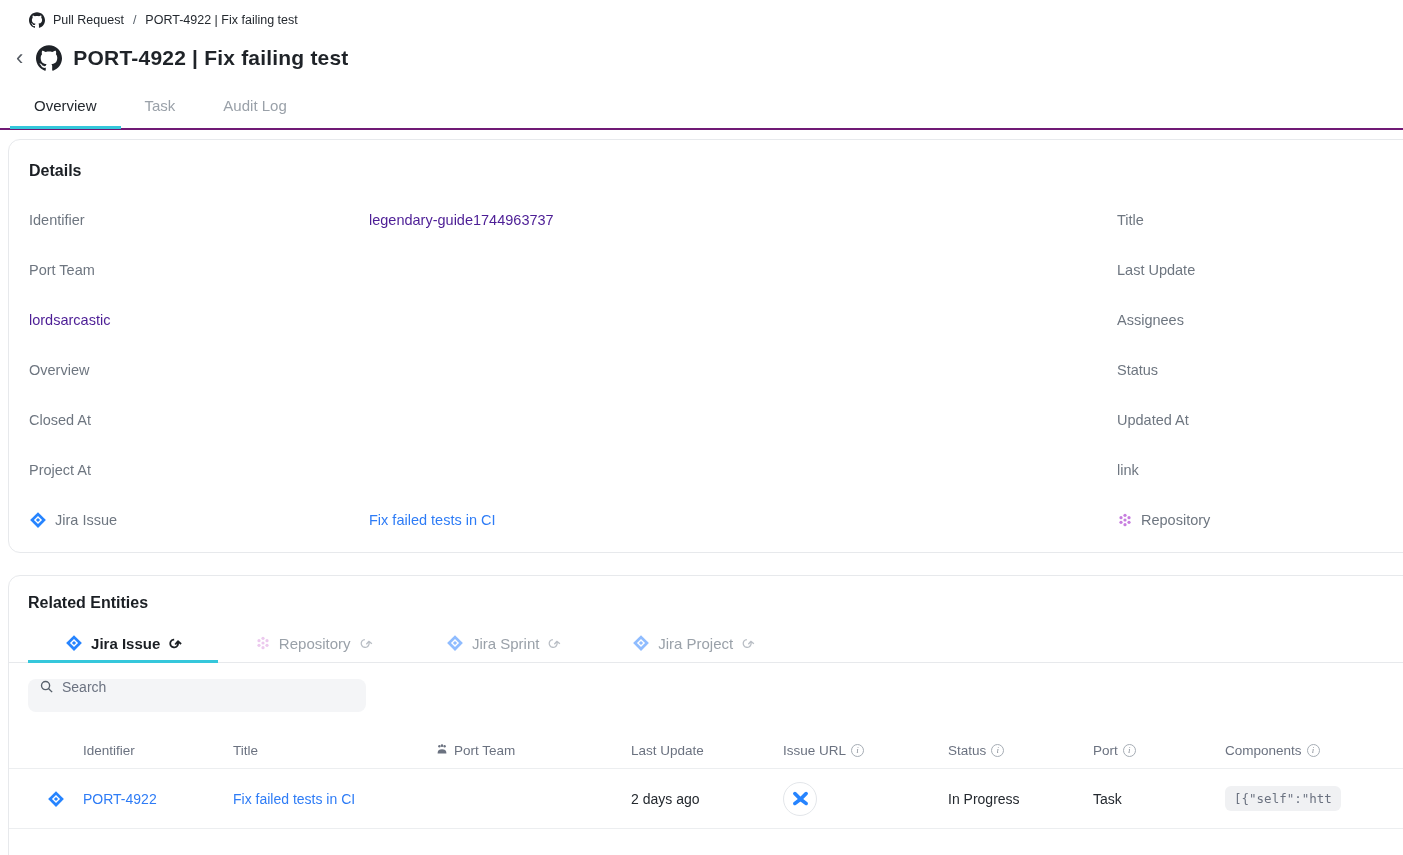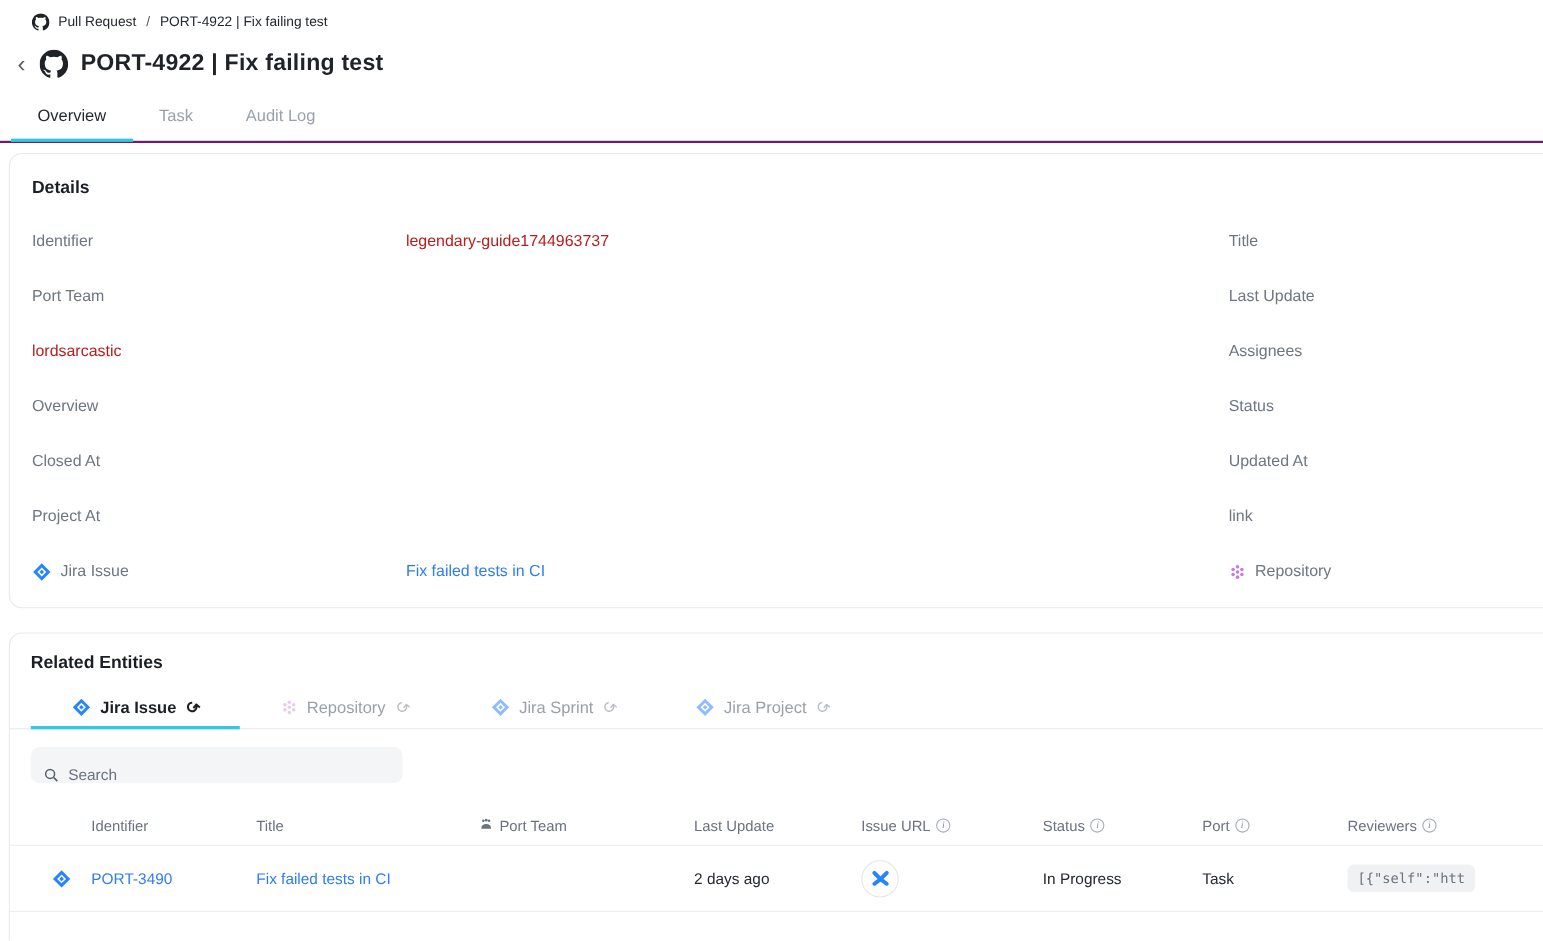--- a/index.html
+++ b/index.html
@@ -26,41 +26,41 @@
 
   
   .card { margin-left:8px; width:calc(100% + 40px); border:1px solid #e7e9ec;
     border-radius:12px; background:#fff; }
   .details-card { margin-top:9px; height:414px; padding:22px 20px; }
   .card-heading { font-size:16px; font-weight:700; color:#1b1f24; height:22px; }
 
   .details-body { position:relative; margin-top:26px; }
   .field-row { display:flex; align-items:center; height:20px; margin-bottom:30px; font-size:14.5px; }
   .field-label { width:340px; color:#6e7680; display:flex; align-items:center; gap:8px; flex:none; }
-  .field-value { color:#b91c1c; }
+  .field-value { color:#4c1d95; }
   .field-value.link { color:#2e7cf6; cursor:pointer; }
   .right-col { position:absolute; left:1088px; top:0; }
   .right-col .field-row { margin-bottom:30px; }
 
   .icon-18 { width:18px; height:18px; display:inline-block; flex:none; }
   .icon-16 { width:16px; height:16px; display:inline-block; flex:none; }
 
   
   .related-card { margin-top:22px; height:300px; padding-top:18px; }
   .related-card .card-heading { padding-left:19px; }
   .rel-tabs { display:flex; margin-top:12px; padding-left:19px; border-bottom:1px solid #e7e9ec; }
   .rel-tab { width:190px; display:flex; align-items:center; justify-content:center; gap:8px;
     padding:6px 0 8px; font-size:15px; color:#9aa1a9; cursor:pointer;
     border-bottom:3px solid transparent; margin-bottom:-1px; }
   .rel-tab.active { color:#1b1f24; font-weight:700; border-bottom-color:#35c7db; }
   .rel-arrow { font-size:15px; line-height:1; transform:rotate(40deg); color:#b9bec5; }
   .rel-tab.active .rel-arrow { color:#1b1f24; }
 
   .search-box { margin:16px 0 0 19px; width:338px; height:33px; background:#f4f5f7;
-    border-radius:8px; display:flex; align-items:flex-end; gap:8px; padding:0 11px; }
+    border-radius:8px; display:flex; align-items:flex-start; gap:8px; padding:0 11px; }
   .search-box input { border:none; outline:none; background:transparent; font-size:14px;
     color:#24292f; width:100%; font-family:"Liberation Sans", sans-serif; }
   .search-box input::placeholder { color:#6b7280; }
 
   .etable-header, .etable-row { display:grid;
     grid-template-columns:55px 150px 202px 196px 152px 165px 145px 132px 1fr;
     align-items:center; padding-left:19px; }
   .etable-header { height:37px; margin-top:20px; border-bottom:1px solid #eceef0;
     font-size:13.5px; color:#6b7280; }
   .hdr-cell { display:flex; align-items:center; gap:5px; }
@@ -283,33 +283,33 @@
       </div>
     <div class="hdr-cell">
       <span>Status</span>
       <span class="info-icon">i</span>
       </div>
     <div class="hdr-cell">
       <span>Port</span>
       <span class="info-icon">i</span>
       </div>
     <div class="hdr-cell">
-      <span>Reviewers</span>
+      <span>Components</span>
       <span class="info-icon">i</span>
       </div>
   </div>
 
   <div class="etable-row">
     <div class="row-icon-cell">
       <span class="icon-18">
         <svg viewBox="0 0 24 24" fill="#2684ff">
             <use href="#jira-mark"></use>
           </svg></span>
     </div>
-    <div class="cell-link">PORT-3490</div>
+    <div class="cell-link">PORT-4922</div>
     <div class="cell-link">Fix failed tests in CI</div>
     <div></div>
     <div>2 days ago</div>
     <div>
       <span class="url-badge">
         <span style="display:flex">
           <svg width="17" height="17" viewBox="0 0 24 24">
               <use href="#conf-mark"></use>
             </svg>
           </span>

